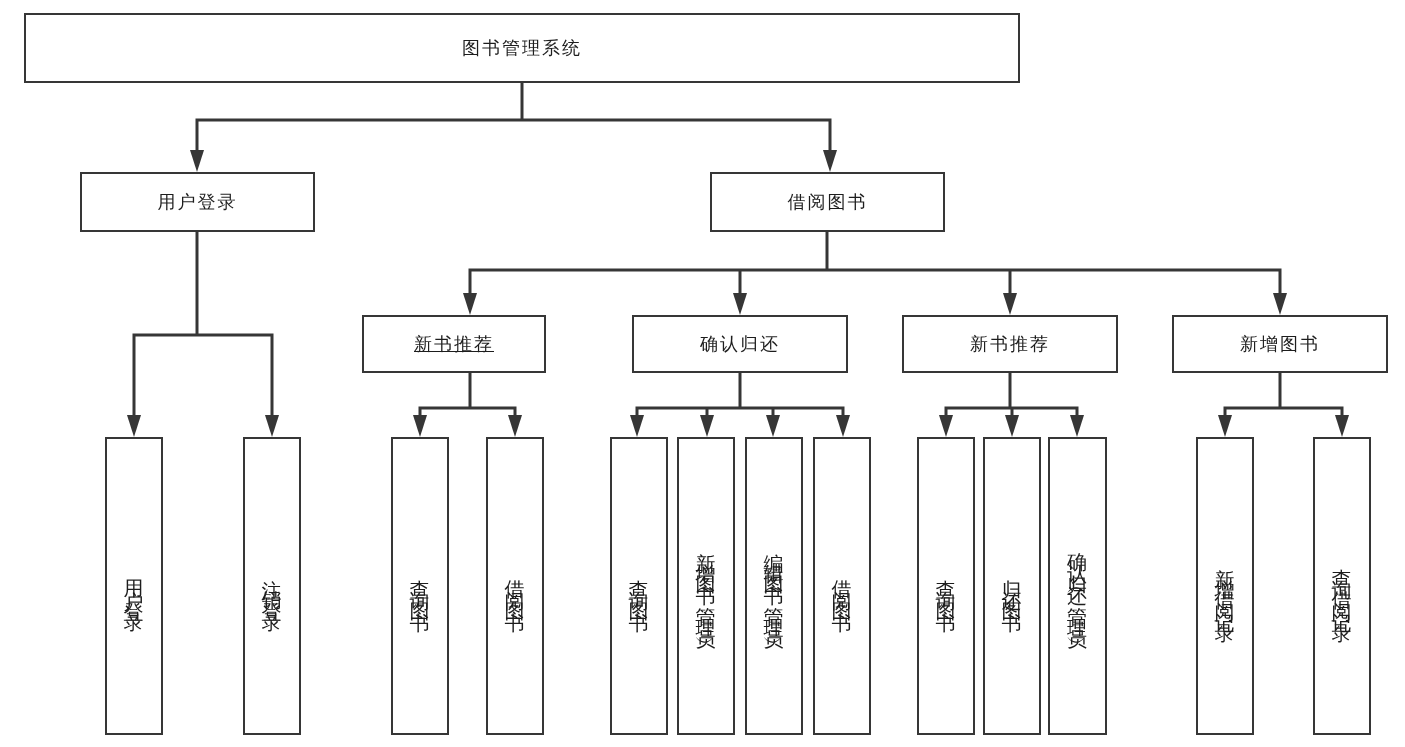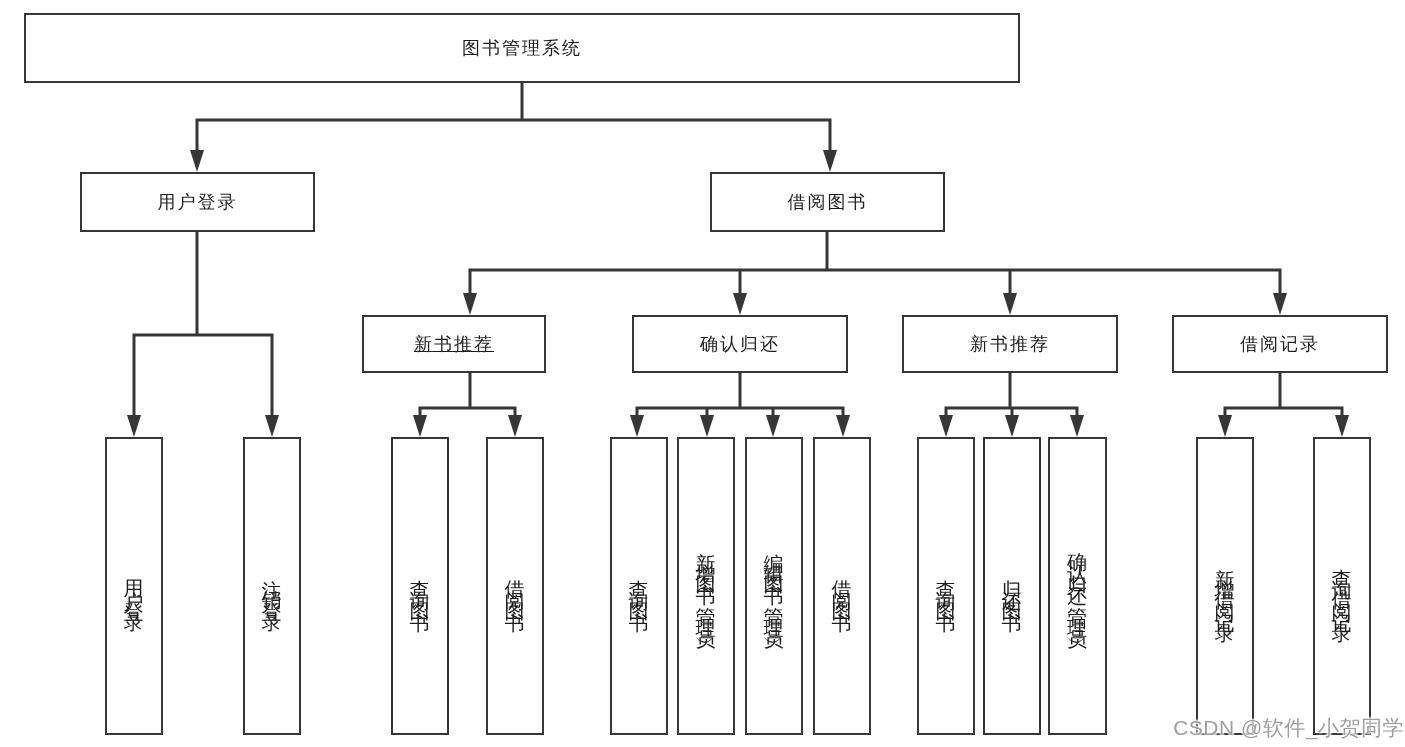--- a/index.html
+++ b/index.html
@@ -112,21 +112,21 @@
   <div class="box h-box" style="left:362px;top:315px;width:184px;height:58px;text-decoration:underline;">
     <span>新书推荐</span>
   </div>
   <div class="box h-box" style="left:632px;top:315px;width:216px;height:58px;">
     <span>确认归还</span>
   </div>
   <div class="box h-box" style="left:902px;top:315px;width:216px;height:58px;">
     <span>新书推荐</span>
   </div>
   <div class="box h-box" style="left:1172px;top:315px;width:216px;height:58px;">
-    <span>借阅记录</span>
+    <span>新增图书</span>
   </div>
 
   <div class="box v-box" style="left:105px;top:437px;width:58px;height:298px;">
     <span>用户登录</span>
   </div>
   <div class="box v-box" style="left:243px;top:437px;width:58px;height:298px;">
     <span>注销登录</span>
   </div>
 
   <div class="box v-box" style="left:391px;top:437px;width:58px;height:298px;">
@@ -159,15 +159,14 @@
     <span>确认归还（管理员）</span>
   </div>
 
   <div class="box v-box" style="left:1196px;top:437px;width:58px;height:298px;">
     <span>新增借阅记录</span>
   </div>
   <div class="box v-box" style="left:1313px;top:437px;width:58px;height:298px;">
     <span>查询借阅记录</span>
   </div>
 
-  <div class="watermark">CSDN @软件_小贺同学</div>
 
 </div>
 
 </body></html>

